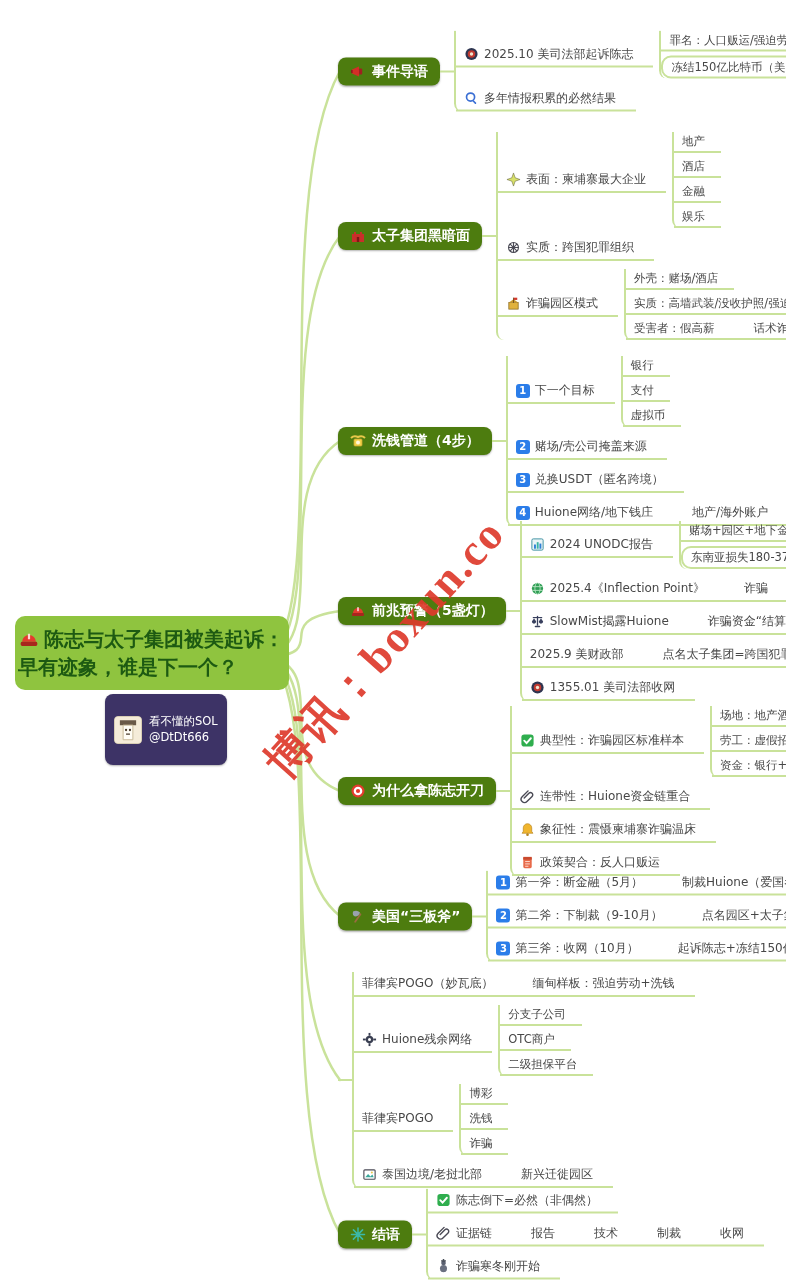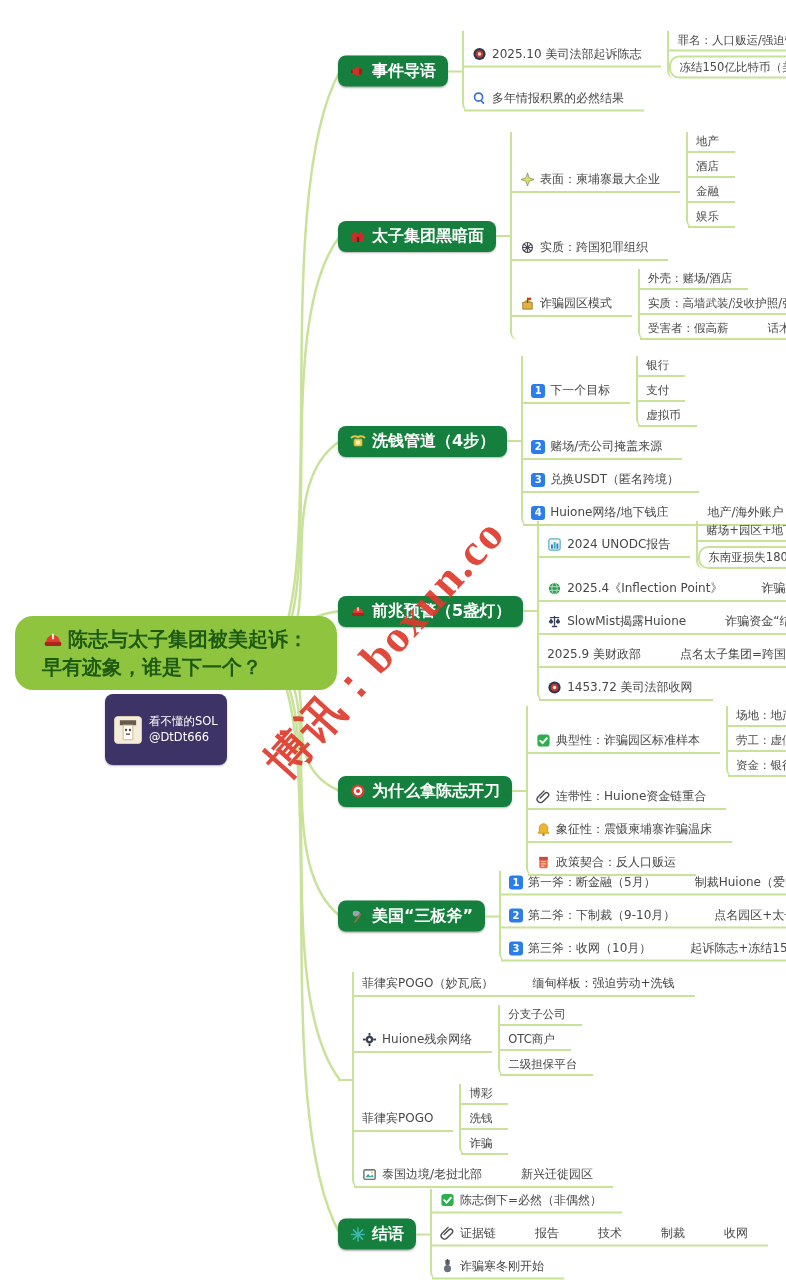--- a/index.html
+++ b/index.html
@@ -1,39 +1,39 @@
 <!DOCTYPE html>
 <html><head>
 <meta charset="utf-8">
 <style>
   html,body{margin:0;padding:0;background:#fff;}
   .stage{position:relative;width:786px;height:1280px;overflow:hidden;
          font-family:"DejaVu Sans","Liberation Sans",sans-serif;background:#fff;}
   #edges{position:absolute;left:0;top:0;z-index:1;}
   
   .central{position:absolute;left:15px;top:616px;width:268px;z-index:5;
-           background:#8fc43f;border-radius:18px;padding:9px 27px;
+           background:#8fc43f;border-radius:10px;padding:9px 3px;
            color:#1d5a12;font-weight:bold;font-size:20px;line-height:1.4;}
   .central .tline{display:flex;align-items:center;gap:4px;white-space:nowrap;}
   
   .author{position:absolute;left:105px;top:694px;z-index:5;background:#3d3366;
           border-radius:8px;padding:20px 9px;display:flex;align-items:center;gap:7px;
           box-shadow:0 1px 2px rgba(0,0,0,.3);}
   .author .atext{display:flex;flex-direction:column;color:#fff;font-size:11.5px;line-height:1.35;}
   .avatar{width:26px;height:26px;border-radius:4px;background:#f5ecd9;display:inline-flex;
           align-items:center;justify-content:center;overflow:hidden;border:1px solid #d8cdb4;}
   
   .watermark{position:absolute;left:385px;top:648px;z-index:9;pointer-events:none;
              transform:translate(-50%,-50%) rotate(-48deg);transform-origin:center;
              color:#de3a2c;font-family:"Liberation Serif","DejaVu Serif",serif;
              font-weight:bold;font-size:45px;letter-spacing:2px;white-space:nowrap;opacity:.92;}
   
   .branch{position:absolute;left:338px;transform:translateY(-50%);z-index:4;
           display:flex;align-items:center;}
-  .bnode{background:#15803d;color:#fff;font-size:16px;font-weight:bold;
+  .bnode{background:#4d7c0f;color:#fff;font-size:14px;font-weight:bold;
          padding:5px 12px;border-radius:8px;display:flex;align-items:center;gap:6px;
          white-space:nowrap;box-shadow:0 1px 2px rgba(0,0,0,.3);flex:none;}
   .stub{width:14px;height:2px;background:#c9e29a;flex:none;}
   .kids{display:flex;flex-direction:column;gap:8px;border-left:2px solid #c9e29a;
         border-bottom-left-radius:8px;}
   .kids.sub{gap:4px;margin-left:6px;}
   .krow{display:flex;align-items:center;}
   .leafline{display:flex;align-items:center;gap:5px;white-space:nowrap;
             padding:3px 20px 3px 8px;border-bottom:2px solid #c9e29a;
             font-size:12px;color:#474747;width:max-content;}
@@ -373,21 +373,21 @@
           </div>
           <div class="krow">
             <div class="leafline">
               <span class="icon">
                 <svg viewBox="0 0 16 16">
                   <circle cx="8" cy="8" r="6.5" fill="#2e3550"></circle>
                   <circle cx="8" cy="8" r="4" fill="#c23a30"></circle>
                   <circle cx="8" cy="8" r="1.8" fill="#f0e6d0"></circle>
                 </svg>
               </span>
-              <span>1453.72 美司法部收网</span>
+              <span>1355.01 美司法部收网</span>
             </div>
           </div>
         </div>
       </div>
       <div class="branch" style="top: 791px;">
         <div class="bnode">
           <span class="icon">
             <svg viewBox="0 0 16 16">
               <circle cx="8" cy="8" r="6.5" fill="#e33b2e"></circle>
               <circle cx="8" cy="8" r="4.3" fill="#fff"></circle>

